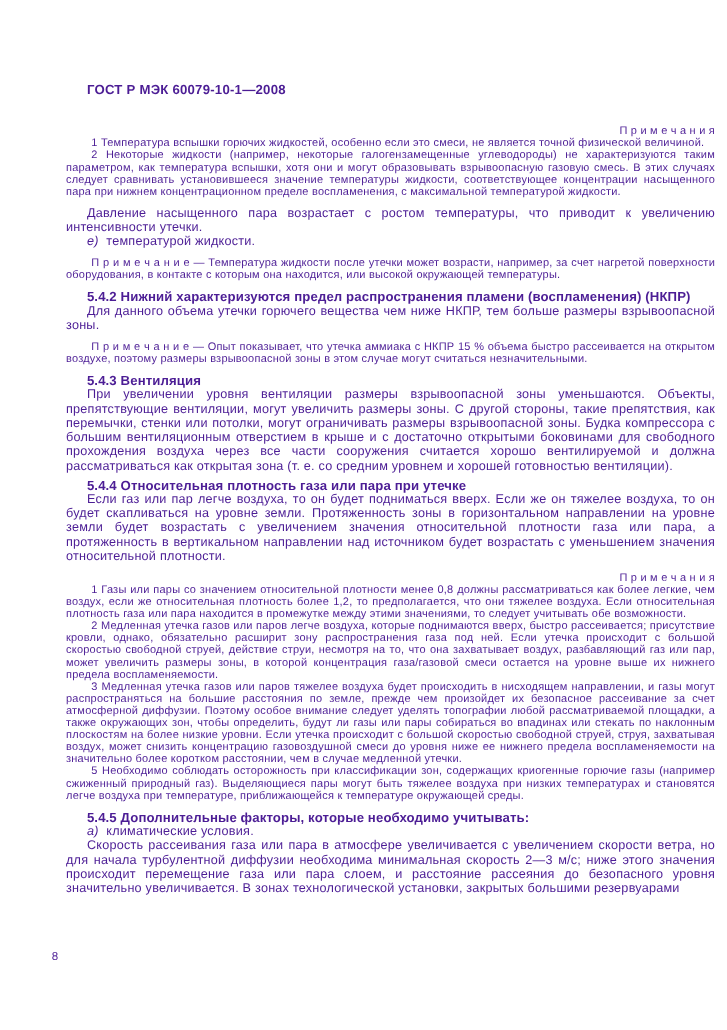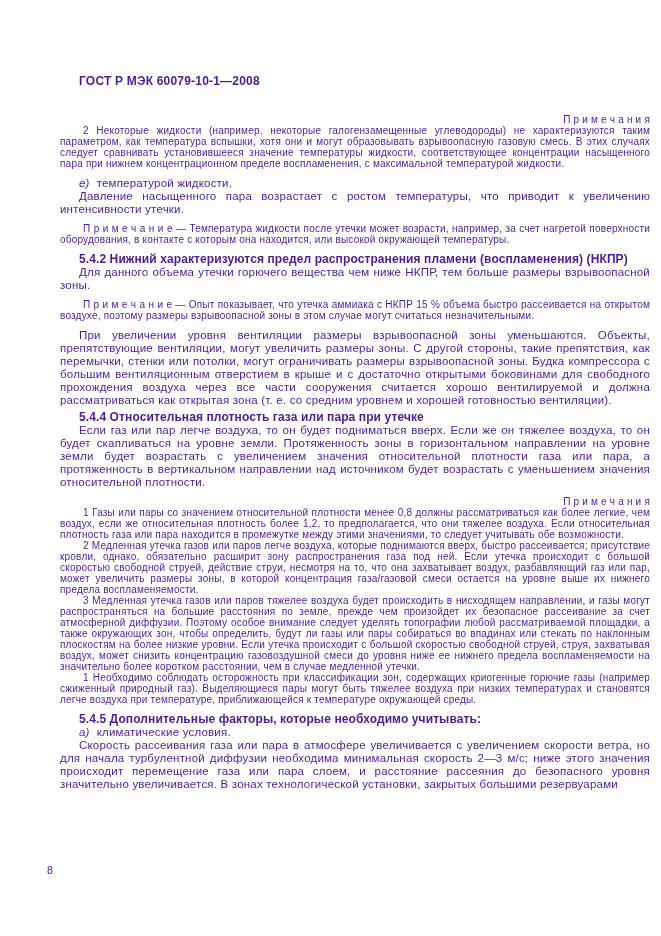--- a/index.html
+++ b/index.html
@@ -75,48 +75,50 @@
 </head>
 <body>
 
 <div class="page">
   <div class="content">
 
     <div class="doc-header">ГОСТ Р МЭК 60079-10-1—2008</div>
 
     <div class="notes">
       <p class="note head">П р и м е ч а н и я</p>
+      <p class="note">1 Температура вспышки горючих жидкостей, особенно если это смеси, не является точной физической величиной.</p>
       <p class="note">2 Некоторые жидкости (например, некоторые галогензамещенные углеводороды) не характеризуются таким параметром, как температура вспышки, хотя они и могут образовывать взрывоопасную газовую смесь. В этих случаях следует сравнивать установившееся значение температуры жидкости, соответствующее концентрации насыщенного пара при нижнем концентрационном пределе воспламенения, с максимальной температурой жидкости.</p>
     </div>
 
+    <p class="body">Давление насыщенного пара возрастает с ростом температуры, что приводит к увеличению интенсивности утечки.</p>
     <p class="body labeled"><em>е)</em><span>температурой жидкости.</span></p>
-    <p class="body">Давление насыщенного пара возрастает с ростом температуры, что приводит к увеличению интенсивности утечки.</p>
 
     <div class="notes">
       <p class="note">П р и м е ч а н и е — Температура жидкости после утечки может возрасти, например, за счет нагретой поверхности оборудования, в контакте с которым она находится, или высокой окружающей температуры.</p>
     </div>
 
     <p class="heading">5.4.2 Нижний характеризуются предел распространения пламени (воспламенения) (НКПР)</p>
     <p class="body">Для данного объема утечки горючего вещества чем ниже НКПР, тем больше размеры взрывоопасной зоны.</p>
 
     <div class="notes">
       <p class="note">П р и м е ч а н и е — Опыт показывает, что утечка аммиака с НКПР 15 % объема быстро рассеивается на открытом воздухе, поэтому размеры взрывоопасной зоны в этом случае могут считаться незначительными.</p>
     </div>
 
+    <p class="heading">5.4.3 Вентиляция</p>
     <p class="body">При увеличении уровня вентиляции размеры взрывоопасной зоны уменьшаются. Объекты, препятствующие вентиляции, могут увеличить размеры зоны. С другой стороны, такие препятствия, как перемычки, стенки или потолки, могут ограничивать размеры взрывоопасной зоны. Будка компрессора с большим вентиляционным отверстием в крыше и с достаточно открытыми боковинами для свободного прохождения воздуха через все части сооружения считается хорошо вентилируемой и должна рассматриваться как открытая зона (т. е. со средним уровнем и хорошей готовностью вентиляции).</p>
 
     <p class="heading">5.4.4 Относительная плотность газа или пара при утечке</p>
     <p class="body">Если газ или пар легче воздуха, то он будет подниматься вверх. Если же он тяжелее воздуха, то он будет скапливаться на уровне земли. Протяженность зоны в горизонтальном направлении на уровне земли будет возрастать с увеличением значения относительной плотности газа или пара, а протяженность в вертикальном направлении над источником будет возрастать с уменьшением значения относительной плотности.</p>
 
     <div class="notes">
       <p class="note head">П р и м е ч а н и я</p>
       <p class="note">1 Газы или пары со значением относительной плотности менее 0,8 должны рассматриваться как более легкие, чем воздух, если же относительная плотность более 1,2, то предполагается, что они тяжелее воздуха. Если относительная плотность газа или пара находится в промежутке между этими значениями, то следует учитывать обе возможности.</p>
       <p class="note">2 Медленная утечка газов или паров легче воздуха, которые поднимаются вверх, быстро рассеивается; присутствие кровли, однако, обязательно расширит зону распространения газа под ней. Если утечка происходит с большой скоростью свободной струей, действие струи, несмотря на то, что она захватывает воздух, разбавляющий газ или пар, может увеличить размеры зоны, в которой концентрация газа/газовой смеси остается на уровне выше их нижнего предела воспламеняемости.</p>
       <p class="note">3 Медленная утечка газов или паров тяжелее воздуха будет происходить в нисходящем направлении, и газы могут распространяться на большие расстояния по земле, прежде чем произойдет их безопасное рассеивание за счет атмосферной диффузии. Поэтому особое внимание следует уделять топографии любой рассматриваемой площадки, а также окружающих зон, чтобы определить, будут ли газы или пары собираться во впадинах или стекать по наклонным плоскостям на более низкие уровни. Если утечка происходит с большой скоростью свободной струей, струя, захватывая воздух, может снизить концентрацию газовоздушной смеси до уровня ниже ее нижнего предела воспламеняемости на значительно более коротком расстоянии, чем в случае медленной утечки.</p>
-      <p class="note">1 Необходимо соблюдать осторожность при классификации зон, содержащих криогенные горючие газы (например сжиженный природный газ). Выделяющиеся пары могут быть тяжелее воздуха при низких температурах и становятся легче воздуха при температуре, приближающейся к температуре окружающей среды.</p>
+      <p class="note">5 Необходимо соблюдать осторожность при классификации зон, содержащих криогенные горючие газы (например сжиженный природный газ). Выделяющиеся пары могут быть тяжелее воздуха при низких температурах и становятся легче воздуха при температуре, приближающейся к температуре окружающей среды.</p>
     </div>
 
     <p class="heading">5.4.5 Дополнительные факторы, которые необходимо учитывать:</p>
     <p class="body labeled"><em>а)</em><span>климатические условия.</span></p>
     <p class="body">Скорость рассеивания газа или пара в атмосфере увеличивается с увеличением скорости ветра, но для начала турбулентной диффузии необходима минимальная скорость 2—3 м/с; ниже этого значения происходит перемещение газа или пара слоем, и расстояние рассеяния до безопасного уровня значительно увеличивается. В зонах технологической установки, закрытых большими резервуарами</p>
 
   </div>
 
   <div class="page-number">8</div>
 </div>

